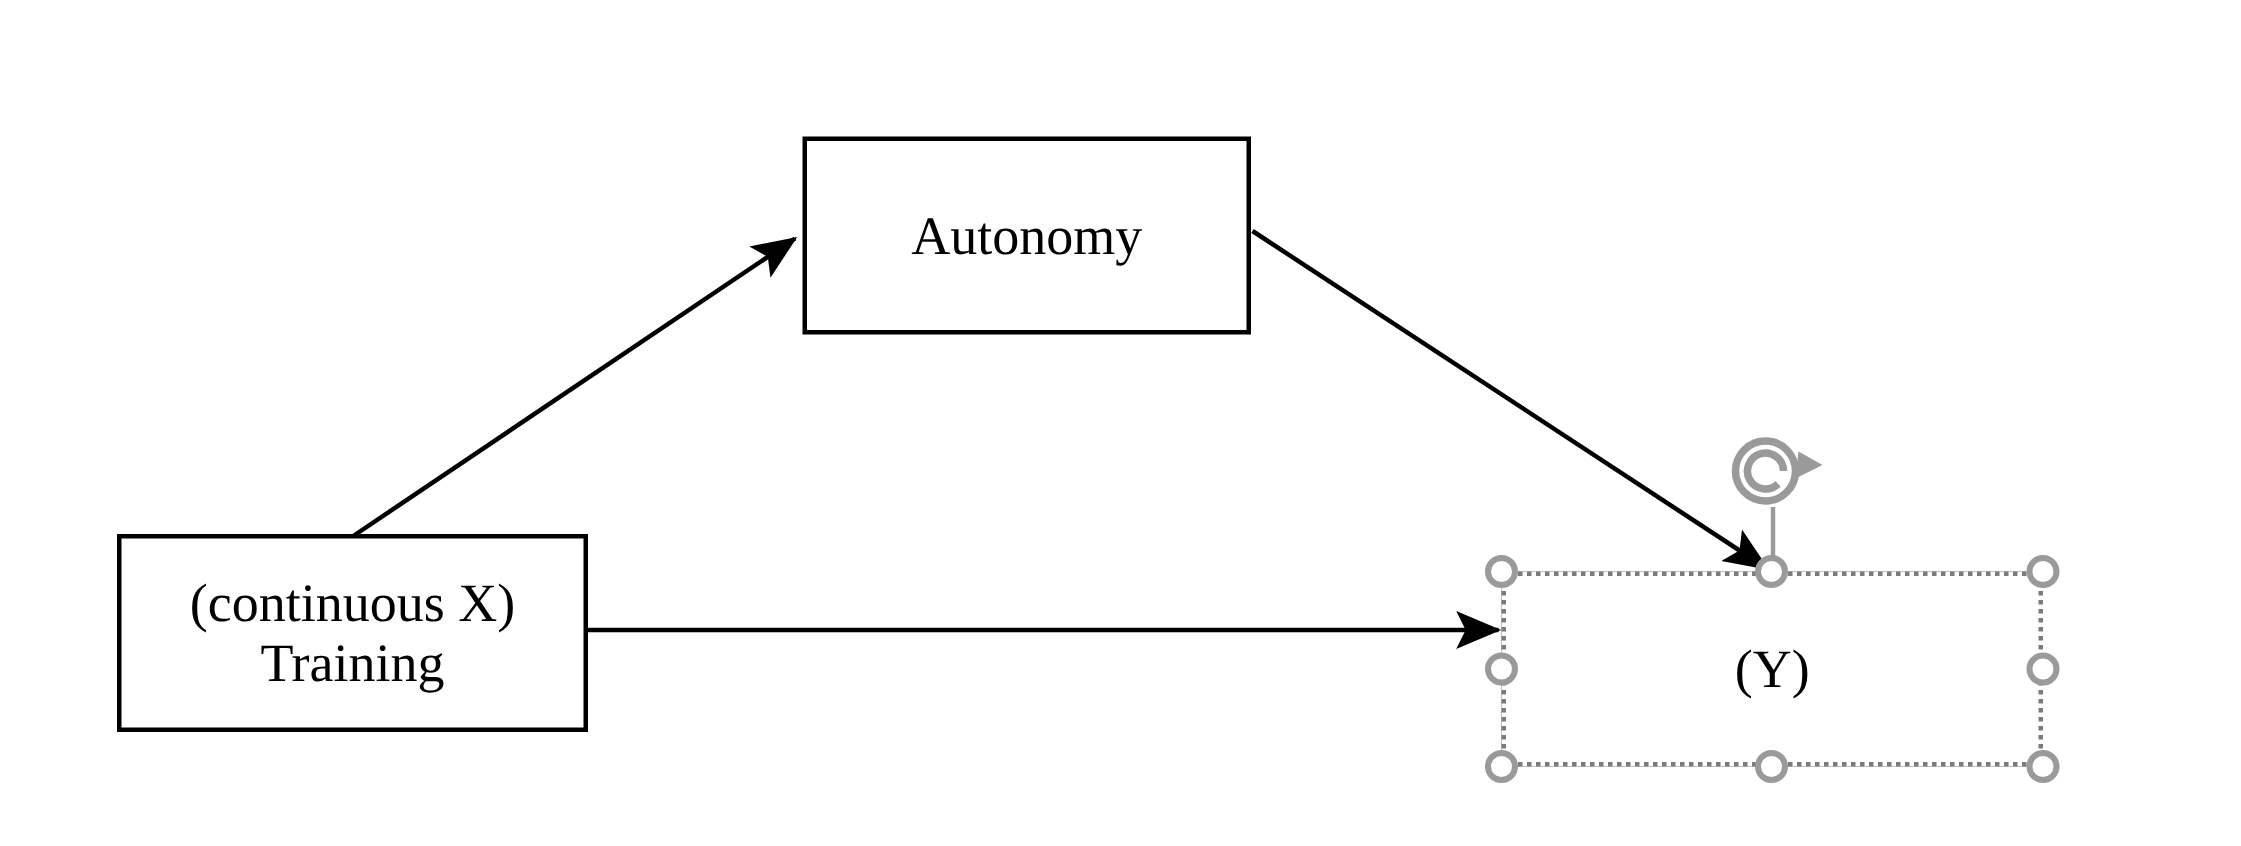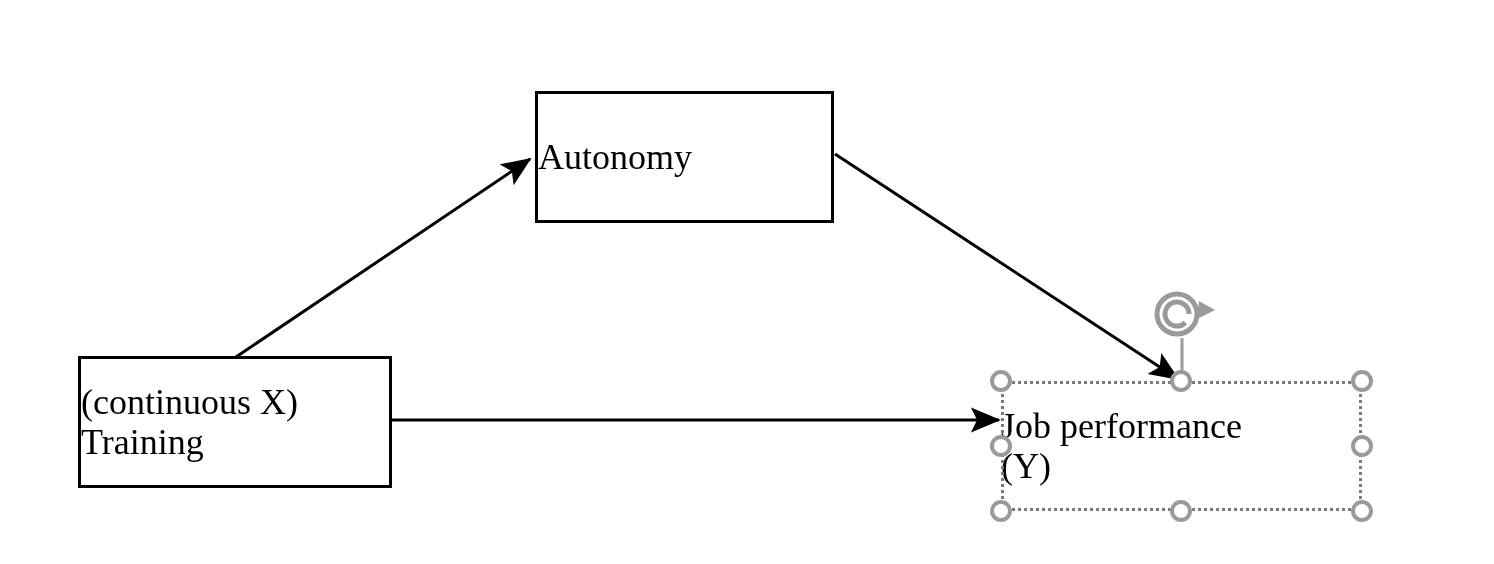--- a/index.html
+++ b/index.html
@@ -23,21 +23,21 @@
     top: 0;
     width: 1494px;
     height: 564px;
   }
   .node-box {
     position: absolute;
     box-sizing: border-box;
     background: #ffffff;
     display: flex;
     flex-direction: column;
-    align-items: flex-start;
+    align-items: center;
     justify-content: center;
     text-align: center;
     color: #000000;
     font-family: "Liberation Serif", "DejaVu Serif", serif;
     line-height: 1.12;
     white-space: nowrap;
   }
   .node-box .line {
     display: block;
   }
@@ -135,21 +135,20 @@
   <div class="node-box" id="box-autonomy">
     <span class="line">Autonomy</span>
   </div>
 
   <div class="node-box" id="box-training">
     <span class="line">(continuous X)</span>
     <span class="line">Training</span>
   </div>
 
   <div class="node-box" id="box-jobperf">
-    <span class="line">Job performance</span>
     <span class="line">(Y)</span>
   </div>
 
   <div id="selection-frame"></div>
 
   <svg id="rotate-handle" style="left:1141px; top:288px; width:82px; height:100px;" viewBox="0 0 82 100" xmlns="http://www.w3.org/2000/svg">
     <line x1="41" y1="50" x2="41" y2="95" stroke="#9a9a9a" stroke-width="3"></line>
     <g fill="none" stroke="#9a9a9a" stroke-width="5">
       <circle cx="36" cy="26" r="20"></circle>
       <path d="M36,26 m12,0 a12,12 0 1,0 -3.6,8.6" stroke-width="5"></path>

